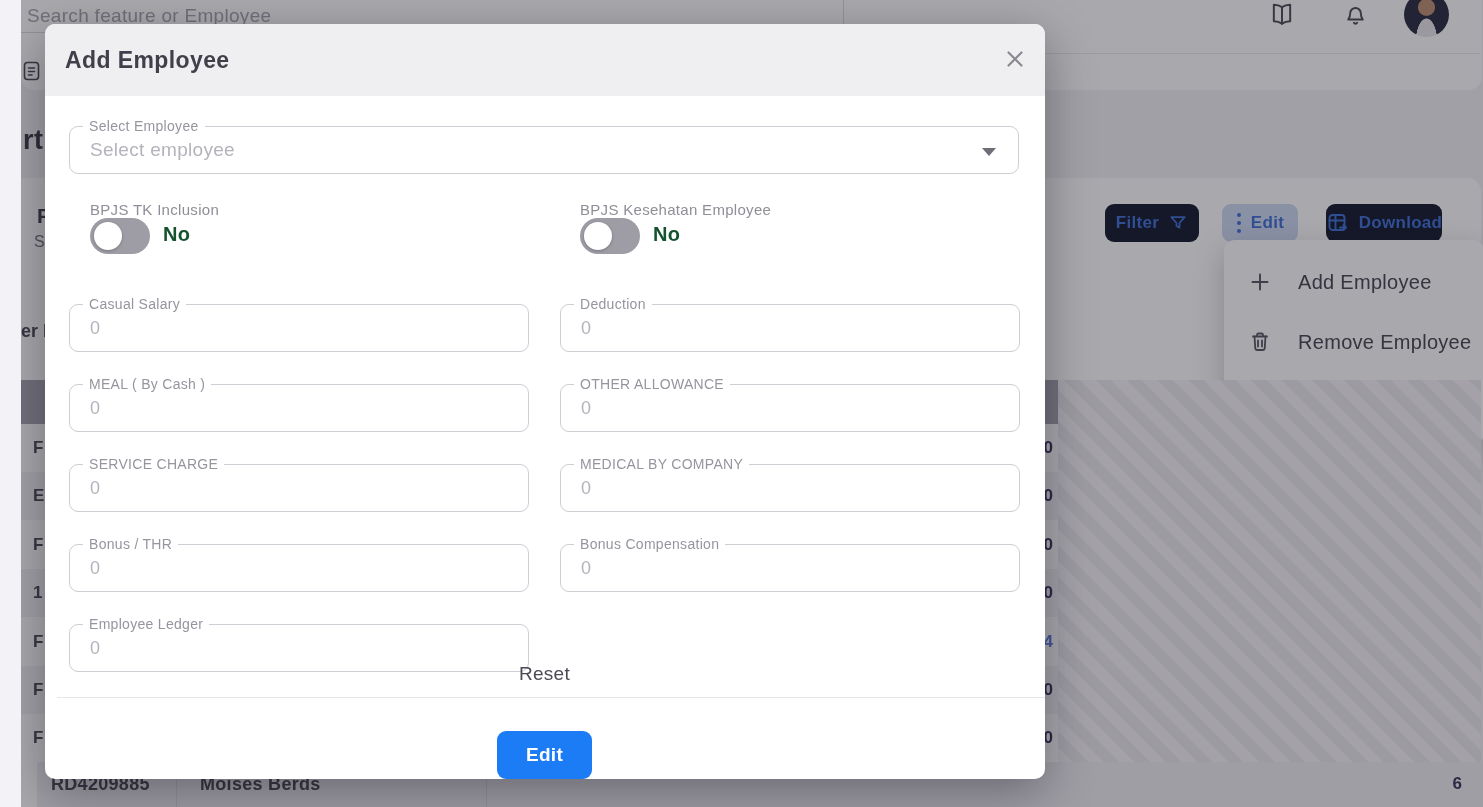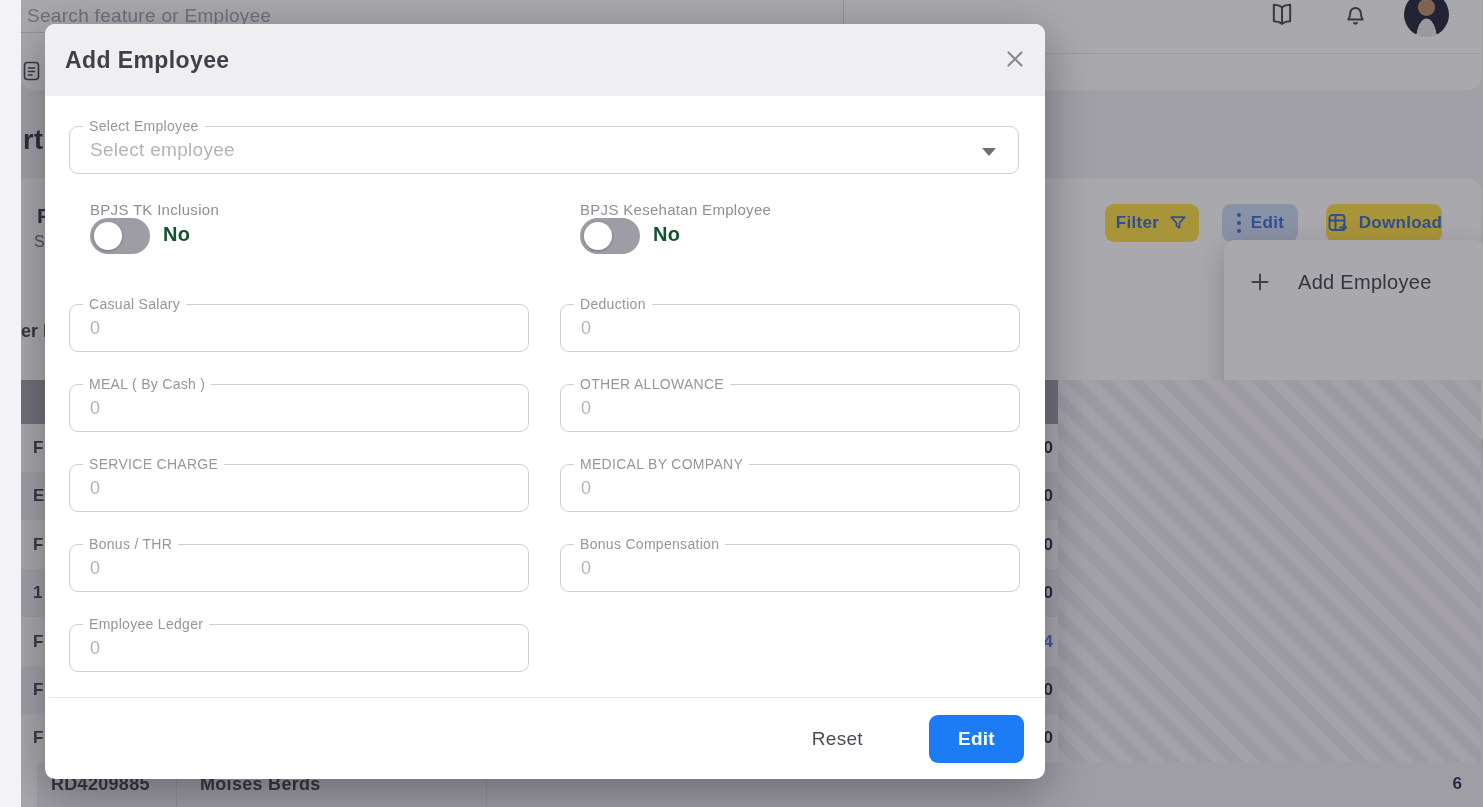--- a/index.html
+++ b/index.html
@@ -23,21 +23,21 @@
                         radial-gradient(ellipse at 50% 115%, #e8e6ea 0 34%, rgba(0,0,0,0) 35%),
                         #262b3f; }
   .crumb-icon { left:2px; top:60px; width:20px; height:22px; color:#4b4a55; }
   .crumb-letter { left:24px; top:63px; font-size:17px; color:#4b4a55; }
   .page-heading { left:2px; top:125px; font-size:27px; font-weight:700; color:#3a3944; letter-spacing:.5px; }
   .content-card { left:-30px; top:178px; width:1490px; height:700px; background:#ffffff; border-radius:14px; }
   .card-title { left:16px; top:204px; font-size:21px; font-weight:700; color:#3f3e49; }
   .card-sub { left:13px; top:233px; font-size:16px; color:#75747e; }
   .section-partial { left:0px; top:321px; font-size:18px; font-weight:700; color:#4a4954; }
 
-  .tool-btn { top:204px; height:38px; border-radius:9px; background:#fde047; color:#3d6fd7;
+  .tool-btn { top:204px; height:38px; border-radius:9px; background:#0f172a; color:#3d6fd7;
               display:flex; align-items:center; justify-content:center; gap:9px;
               font-size:17px; font-weight:700; border:none; cursor:pointer; font-family:inherit; letter-spacing:.3px;}
   .tool-btn svg { display:block; }
   .btn-filter { left:1084px; width:94px; }
   .btn-edit { left:1201px; width:76px; background:#ccdaf2; }
   .btn-download { left:1305px; width:116px; }
 
   .menu-card { left:1203px; top:240px; width:260px; height:204px; background:#ffffff; border-radius:11px;
                box-shadow:0 10px 30px rgba(40,38,50,.25); }
   .menu-item { position:absolute; left:0; width:260px; height:60px; display:flex; align-items:center; gap:26px;
@@ -80,22 +80,22 @@
   .select-field .fvalue { font-size:19px; }
   .caret { position:absolute; right:22px; top:21px; width:0; height:0;
            border-left:7px solid transparent; border-right:7px solid transparent; border-top:8px solid #6f6e78; }
 
   .toggle-label { position:absolute; font-size:15px; color:#8f8e97; letter-spacing:.3px; }
   .toggle { position:absolute; width:60px; height:36px; border-radius:18px; background:#9e9da6; cursor:pointer; }
   .knob { position:absolute; left:4px; top:4px; width:28px; height:28px; border-radius:50%; background:#ffffff;
           box-shadow:0 1px 3px rgba(0,0,0,.25); }
   .toggle-value { position:absolute; font-size:20px; color:#14532d; letter-spacing:.3px;font-weight:bold; }
 
-  .modal-footer { position:absolute; left:4px; top:673px; width:100%; height:82px; border-top:1px solid #e6e5ea;
-                  display:flex; align-items:center; justify-content:flex-end; gap:66px; padding-right:25px; }
+  .modal-footer { position:absolute; left:12px; top:673px; width:100%; height:82px; border-top:1px solid #e6e5ea;
+                  display:flex; align-items:center; justify-content:flex-end; gap:46px; padding-right:25px;flex-direction:column; }
   .reset-btn { border:none; background:transparent; font-size:19px; color:#4b4a55; cursor:pointer;
                font-family:inherit; letter-spacing:.3px; }
   .save-btn { border:none; background:#1b7cf6; color:#ffffff; font-size:19px; font-weight:700; cursor:pointer;
               border-radius:9px; padding:13px 29px; font-family:inherit; letter-spacing:.3px; }
 </style>
 </head>
 <body>
 
 <div class="stage">
 
@@ -167,20 +167,30 @@
 
     <div class="abs menu-card">
       <div class="menu-item" style="top:12px">
         <span>
           <svg width="24" height="24" viewBox="0 0 24 24" fill="none" stroke="currentColor" stroke-width="1.9" stroke-linecap="round">
             <path d="M12 4.5v15M4.5 12h15"></path>
           </svg>
         </span>
         <span class="mi-label">Add Employee</span>
       </div>
+      <div class="menu-item" style="top:72px">
+        <span>
+          <svg width="24" height="24" viewBox="0 0 24 24" fill="none" stroke="currentColor" stroke-width="1.8" stroke-linejoin="round" stroke-linecap="round">
+            <path d="M5 6.5h14M9 6.5V5a1.5 1.5 0 011.5-1.5h3A1.5 1.5 0 0115 5v1.5"></path>
+            <path d="M6.5 6.5l.8 12A2 2 0 009.3 20h5.4a2 2 0 002-1.5l.8-12"></path>
+            <path d="M10 10.5v6M14 10.5v6"></path>
+          </svg>
+        </span>
+        <span class="mi-label">Remove Employee</span>
+      </div>
       <div class="menu-item" style="top:132px">
         <span>
           <svg width="24" height="24" viewBox="0 0 24 24" fill="none" stroke="currentColor" stroke-width="1.9" stroke-linejoin="round" stroke-linecap="round">
             <rect x="3.5" y="4" width="15" height="15" rx="3"></rect>
             <path d="M3.5 9.5h15M9.5 4v15"></path>
             <path d="M16.5 20v-6m0 0L14 16.5M16.5 14L19 16.5"></path>
           </svg>
         </span>
         <span class="mi-label">Import</span>
       </div>

